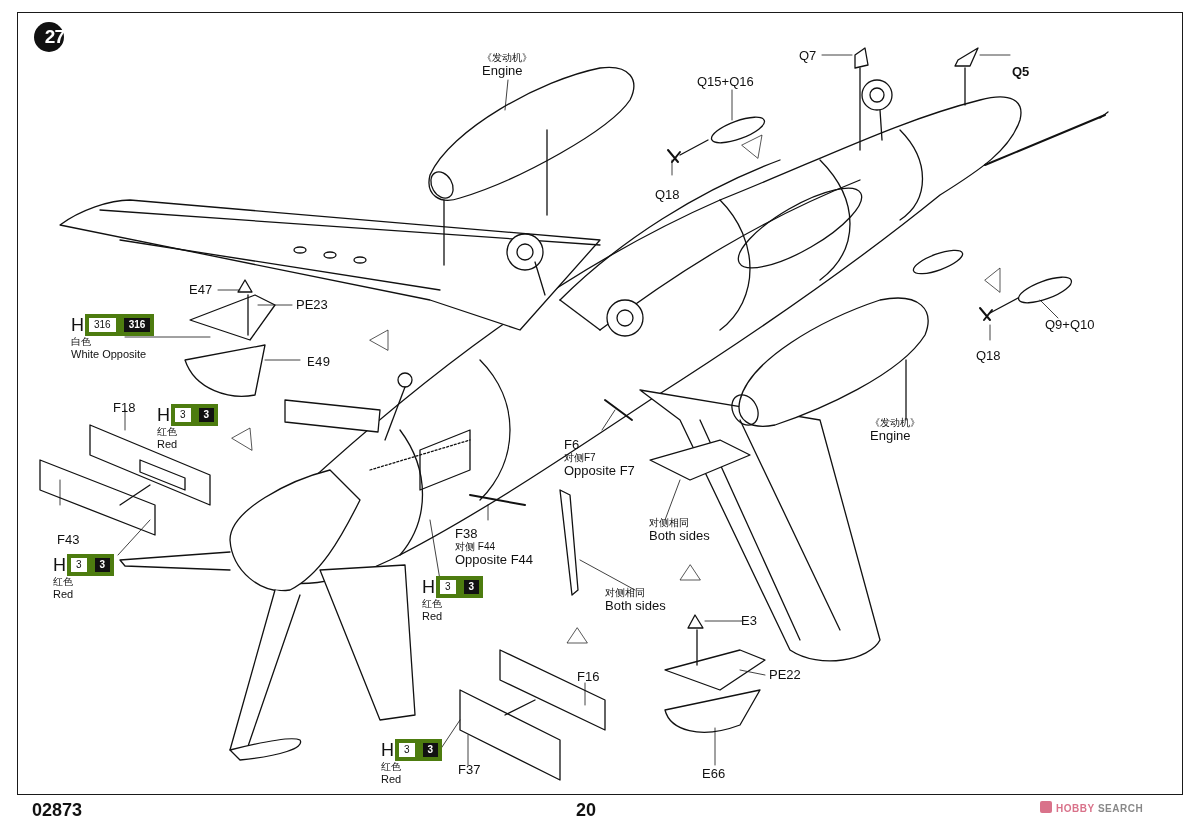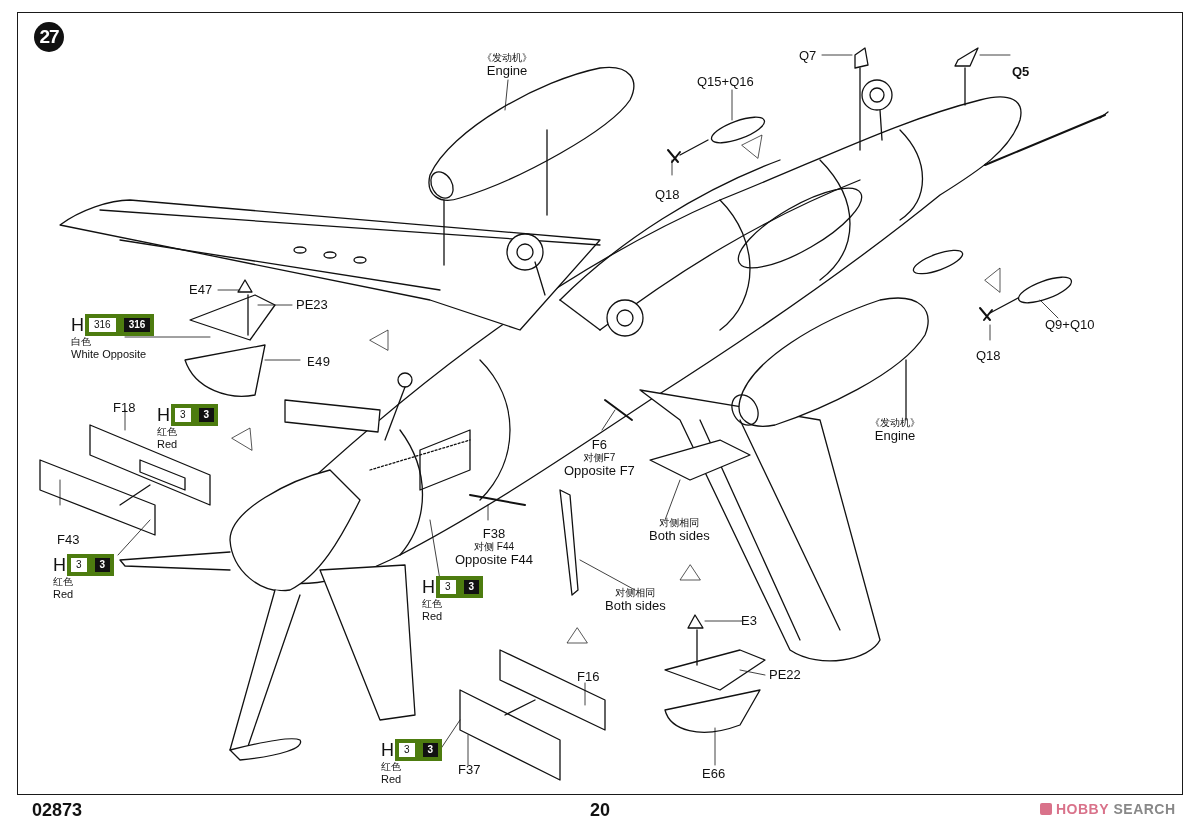--- a/index.html
+++ b/index.html
@@ -1,29 +1,29 @@
 <!DOCTYPE html>
 <html><head>
 <meta charset="utf-8">
 <style>
   html,body{margin:0;padding:0;background:#ffffff;}
   body{width:1200px;height:828px;position:relative;overflow:hidden;font-family:"Liberation Sans",sans-serif;color:#111;}
   .frame{position:absolute;left:17px;top:12px;width:1166px;height:783px;border:1.5px solid #1a1a1a;box-sizing:border-box;}
-  .step{position:absolute;left:34px;top:22px;width:30px;height:30px;border-radius:50%;background:#111;color:#fff;font-family:"Liberation Sans",sans-serif;font-weight:bold;font-size:19px;line-height:30px;text-align:center;letter-spacing:-1px;}
+  .step{position:absolute;left:34px;top:22px;width:30px;height:30px;border-radius:50%;background:#111;color:#fff;font-family:"Liberation Sans",sans-serif;font-weight:bold;font-size:19px;line-height:30px;text-align:right;letter-spacing:-1px;}
   svg.art{position:absolute;left:0;top:0;}
   .lbl{position:absolute;font-size:13px;line-height:14px;white-space:nowrap;color:#111;}
-  .lbl.c{text-align:center;}
+  .lbl.c{}
   .cn{font-size:10px;line-height:12px;}
   .paint{position:absolute;font-size:11px;line-height:13px;white-space:nowrap;}
   .paint .h{font-size:18px;line-height:18px;vertical-align:middle;margin-right:1px;}
   .paint .sw{display:inline-block;height:14px;line-height:14px;font-size:10px;padding:0 5px;vertical-align:middle;border:4px solid #4d7c0f;}
   .paint .sw.w{background:#fff;color:#111;}
   .paint .sw.b{background:#111;color:#fff;font-weight:bold;}
   .footer{position:absolute;top:800px;font-weight:bold;font-size:18px;font-family:"Liberation Sans",sans-serif;}
-  .brand{position:absolute;left:1040px;top:801px;font-size:14px;font-family:"Liberation Sans",sans-serif;letter-spacing:0.5px;}
+  .brand{position:absolute;left:1040px;top:801px;font-size:10px;font-family:"Liberation Sans",sans-serif;letter-spacing:0.5px;}
   .brand .logo{display:inline-block;width:12px;height:12px;background:#d9728a;border-radius:2px;vertical-align:-1px;margin-right:4px;}
   .brand .p1{color:#d9728a;font-weight:bold;}
   .brand .p2{color:#888;font-weight:bold;}
 </style>
 </head>
 <body>
 
 <div class="frame"></div>
 <div class="step">27</div>
 
@@ -241,16 +241,16 @@
   <div class="cn">红色</div>
   <div>Red</div>
 </div>
 <div class="paint" style="left:381px;top:739px;">
   <div><span class="h">H</span><span class="sw w">3</span><span class="sw b">3</span></div>
   <div class="cn">红色</div>
   <div>Red</div>
 </div>
 
 <div class="footer" style="left:32px;">02873</div>
-<div class="footer" style="left:590px;">20</div>
+<div class="footer" style="left:576px;">20</div>
 <div class="brand">
   <span class="logo"></span><span class="p1">HOBBY</span> <span class="p2">SEARCH</span>
 </div>
 
 </body></html>

